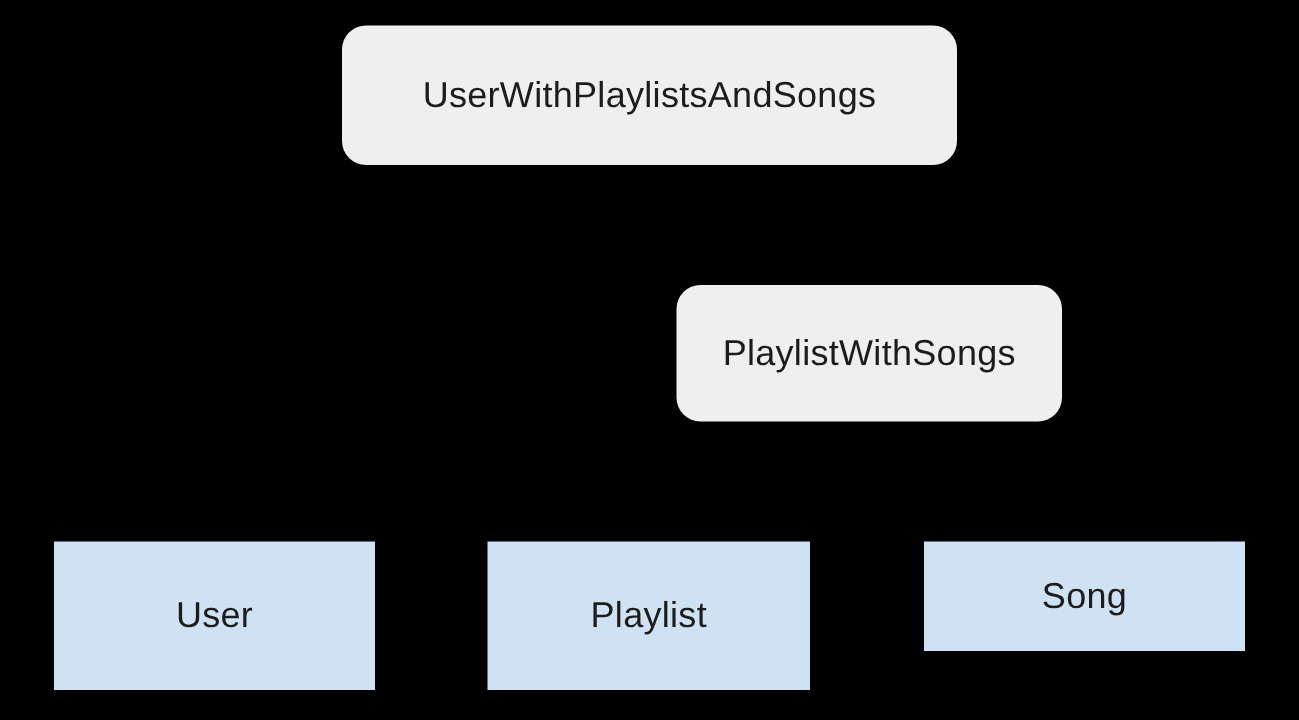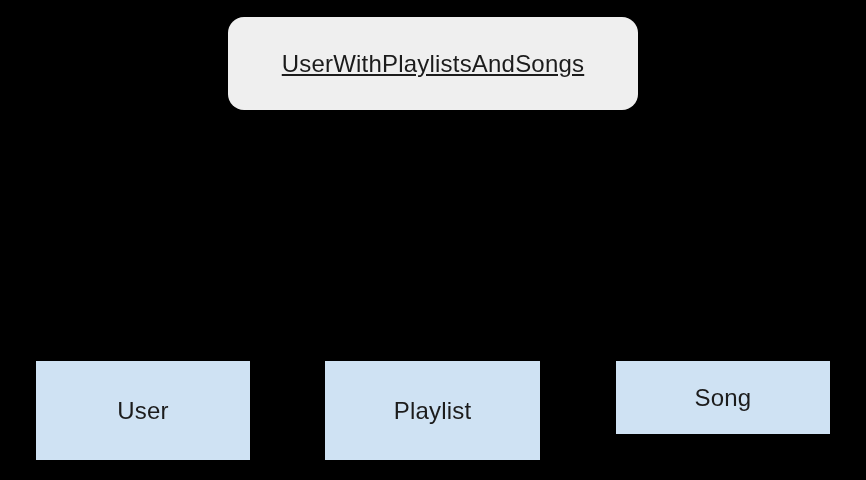--- a/index.html
+++ b/index.html
@@ -28,39 +28,42 @@
     box-sizing: border-box;
   }
   .node.composite {
     background: #efefef;
     border-radius: 16px;
   }
   .node.entity {
     background: #cfe2f3;
     border-radius: 0;
   }
-  #node-uwpas    { left: 228px; top: 17px;  width: 410px; height: 93px; text-decoration: underline; }
+  #node-uwpas    { left: 228px; top: 17px;  width: 410px; height: 93px; }
   #node-pws      { left: 451px; top: 190px; width: 257px; height: 91px; }
   #node-user     { left: 36px;  top: 361px; width: 214px; height: 99px; }
   #node-playlist { left: 325px; top: 361px; width: 215px; height: 99px; }
   #node-song     { left: 616px; top: 361px; width: 214px; height: 73px; }
   .node-label {
     display: inline-block;
     white-space: nowrap;
   }
 </style>
 </head>
 <body>
 
 <div class="canvas">
 
   <div class="node composite" id="node-uwpas">
     <span class="node-label">UserWithPlaylistsAndSongs</span>
   </div>
 
+  <div class="node composite" id="node-pws">
+    <span class="node-label">PlaylistWithSongs</span>
+  </div>
 
   <div class="node entity" id="node-user">
     <span class="node-label">User</span>
   </div>
 
   <div class="node entity" id="node-playlist">
     <span class="node-label">Playlist</span>
   </div>
 
   <div class="node entity" id="node-song">

